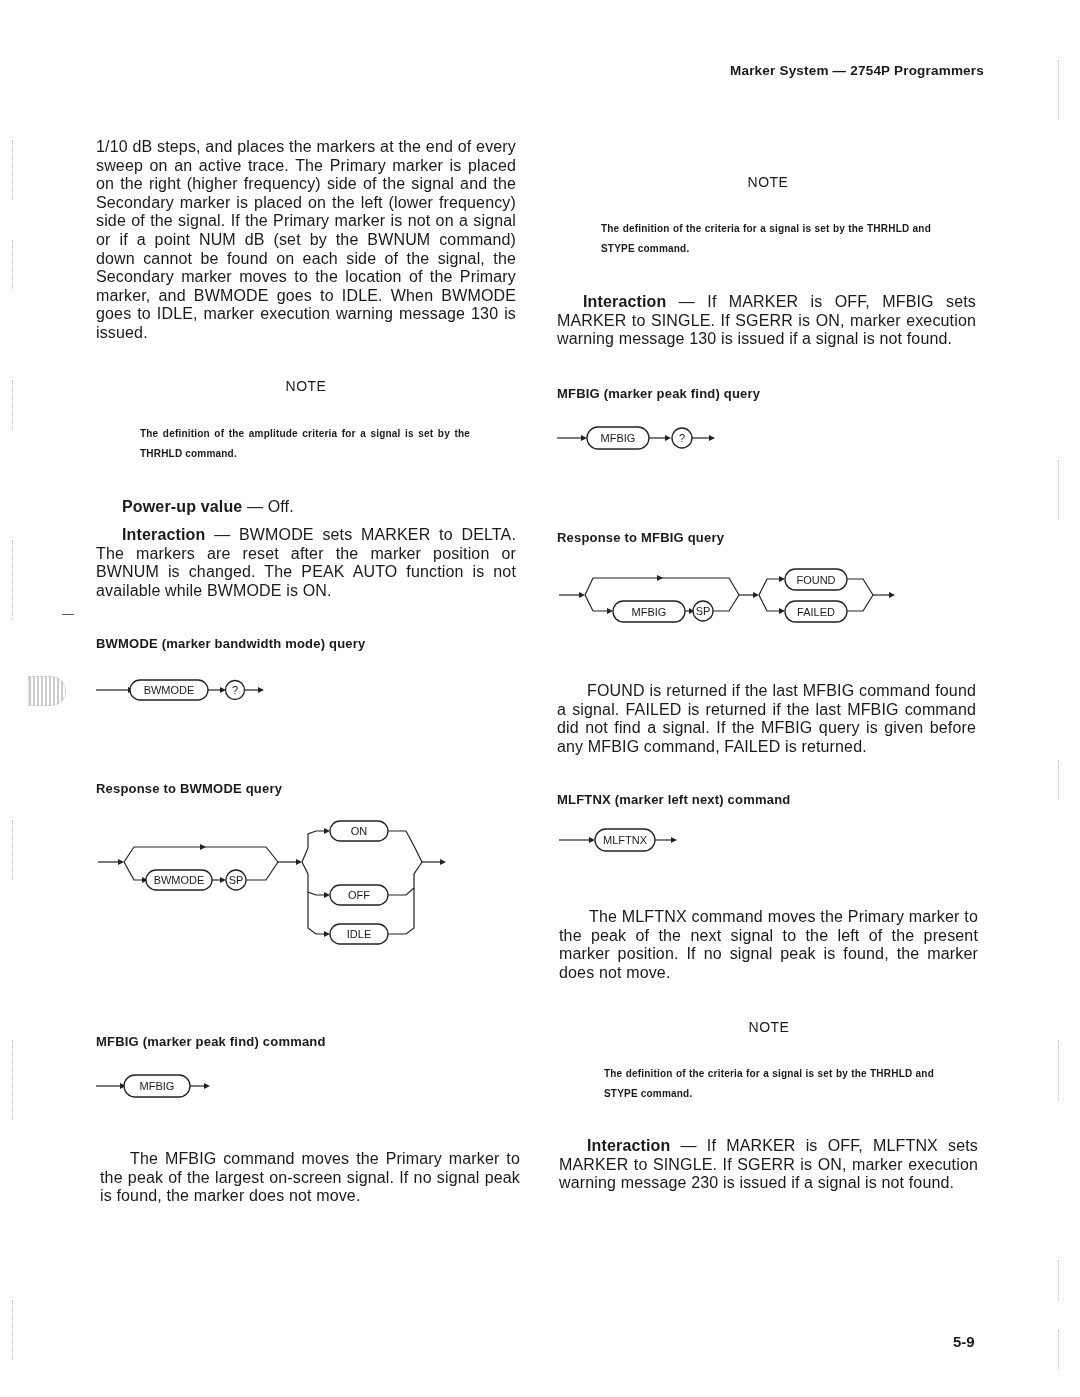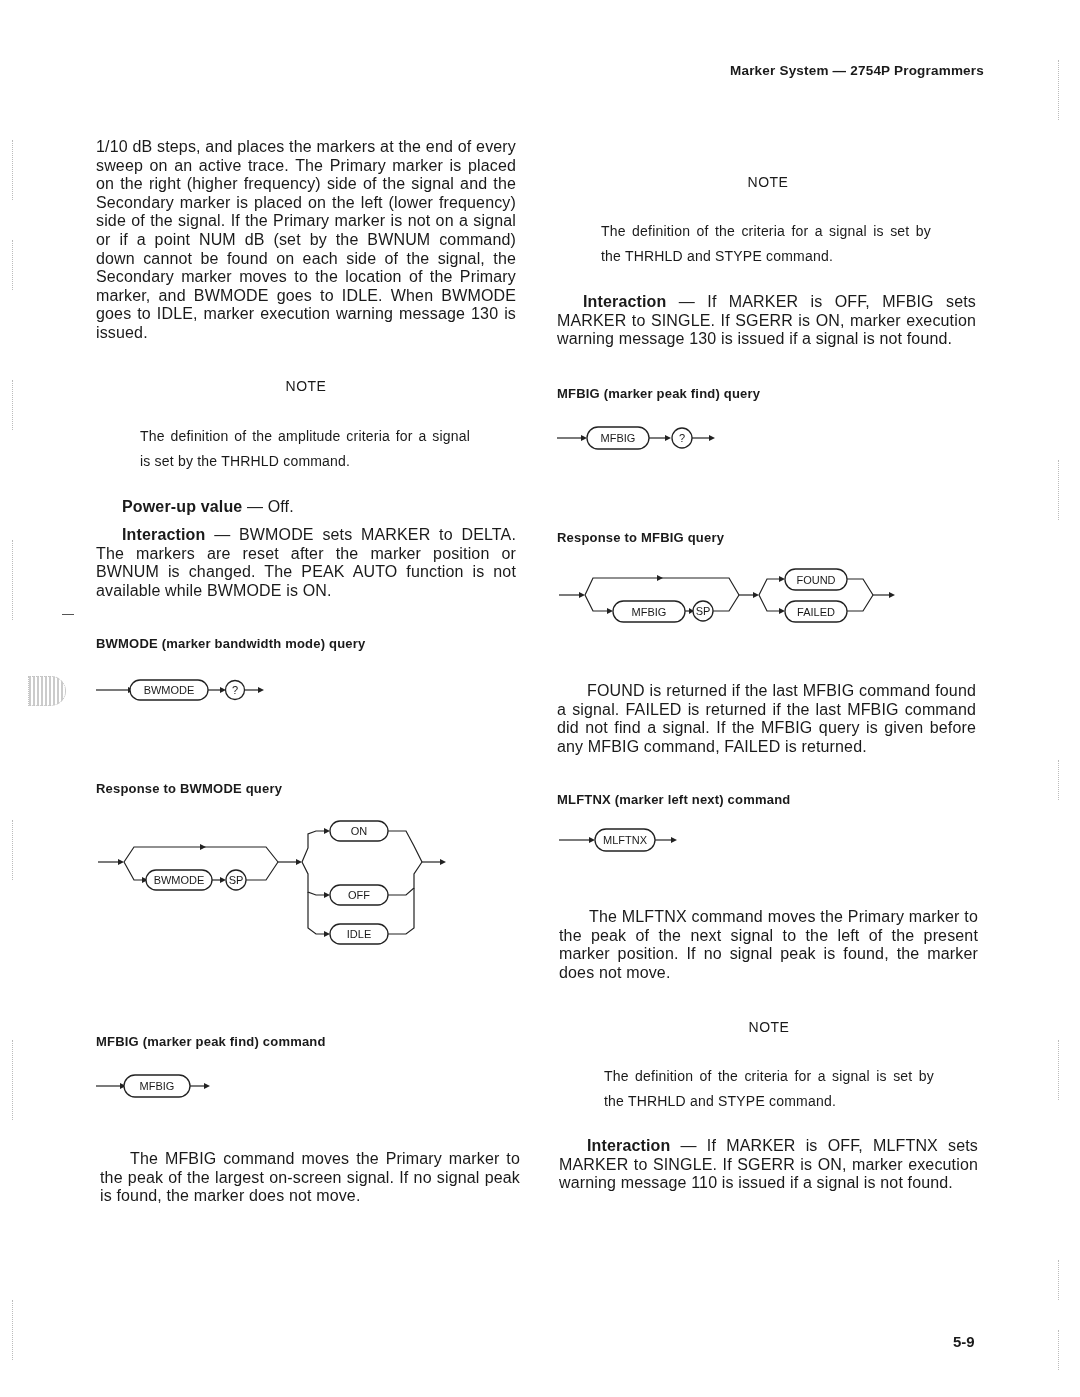--- a/index.html
+++ b/index.html
@@ -2,21 +2,21 @@
 <html><head>
 <meta charset="utf-8">
 <style>
   html, body { margin: 0; padding: 0; background: #ffffff; }
   body { width: 1080px; height: 1397px; position: relative; overflow: hidden;
          font-family: "Liberation Sans", sans-serif; color: #1a1a1a; }
   .abs { position: absolute; }
   .body-text { font-size: 16px; line-height: 18.6px; text-align: justify; letter-spacing: 0.15px; }
   .indent { text-indent: 30px; }
   .note-title { font-size: 14px; text-align: center; letter-spacing: 0.5px; }
-  .note-text { font-size: 14px; line-height: 25px; text-align: justify; letter-spacing: 0.2px; }
+  .note-text { font-size: 10px; line-height: 20px; text-align: justify; letter-spacing: 0.2px; font-weight: bold; }
   .heading { font-size: 13px; font-weight: bold; letter-spacing: 0.2px; }
   .runhead { font-size: 13.5px; font-weight: bold; letter-spacing: 0.2px; padding-left: 44px; }
   .label-b { font-weight: bold; }
   .page-num { font-size: 15px; font-weight: bold; }
   svg text { font-family: "Liberation Sans", sans-serif; font-size: 11px; fill: #1a1a1a; }
   svg .ln { stroke: #222; stroke-width: 1.2; fill: none; }
   svg .bx { stroke: #222; stroke-width: 1.3; fill: #fff; }
   svg .ar { fill: #222; }
   .margin-mark { position: absolute; border-left: 1px dotted #bbb; }
 </style>
@@ -175,21 +175,21 @@
   <line class="ln" x1="98" y1="14" x2="116" y2="14"></line>
   <polygon class="ar" points="114,11 120,14 114,17"></polygon>
 </svg>
 
 <div class="abs body-text indent" style="left:559px; top:908px; width:419px;">The MLFTNX command moves the Primary marker to the peak of the next signal to the left of the present marker position. If no signal peak is found, the marker does not move.</div>
 
 <div class="abs note-title" style="left:559px; top:1019px; width:420px;">NOTE</div>
 <div class="abs note-text" style="left:604px; top:1064px; width:330px;">The definition of the criteria for a signal is set by the THRHLD and STYPE command.</div>
 
 <div class="abs body-text" style="left:559px; top:1137px; width:419px; text-indent:28px;">
-  <span class="label-b">Interaction</span><span> — </span><span>If MARKER is OFF, MLFTNX sets MARKER to SINGLE. If SGERR is ON, marker execution warning message 110 is issued if a signal is not found.</span>
+  <span class="label-b">Interaction</span><span> — </span><span>If MARKER is OFF, MLFTNX sets MARKER to SINGLE. If SGERR is ON, marker execution warning message 230 is issued if a signal is not found.</span>
 </div>
 
 <div class="abs page-num" style="left:953px; top:1289px;margin-top:44px;">5-9</div>
 
 <div class="margin-mark" style="left:12px; top:140px; height:60px;"></div>
 <div class="margin-mark" style="left:12px; top:240px; height:50px;"></div>
 <div class="margin-mark" style="left:12px; top:380px; height:50px;"></div>
 <div class="margin-mark" style="left:12px; top:540px; height:80px;"></div>
 <div class="margin-mark" style="left:12px; top:820px; height:60px;"></div>
 <div class="margin-mark" style="left:12px; top:1040px; height:80px;"></div>

